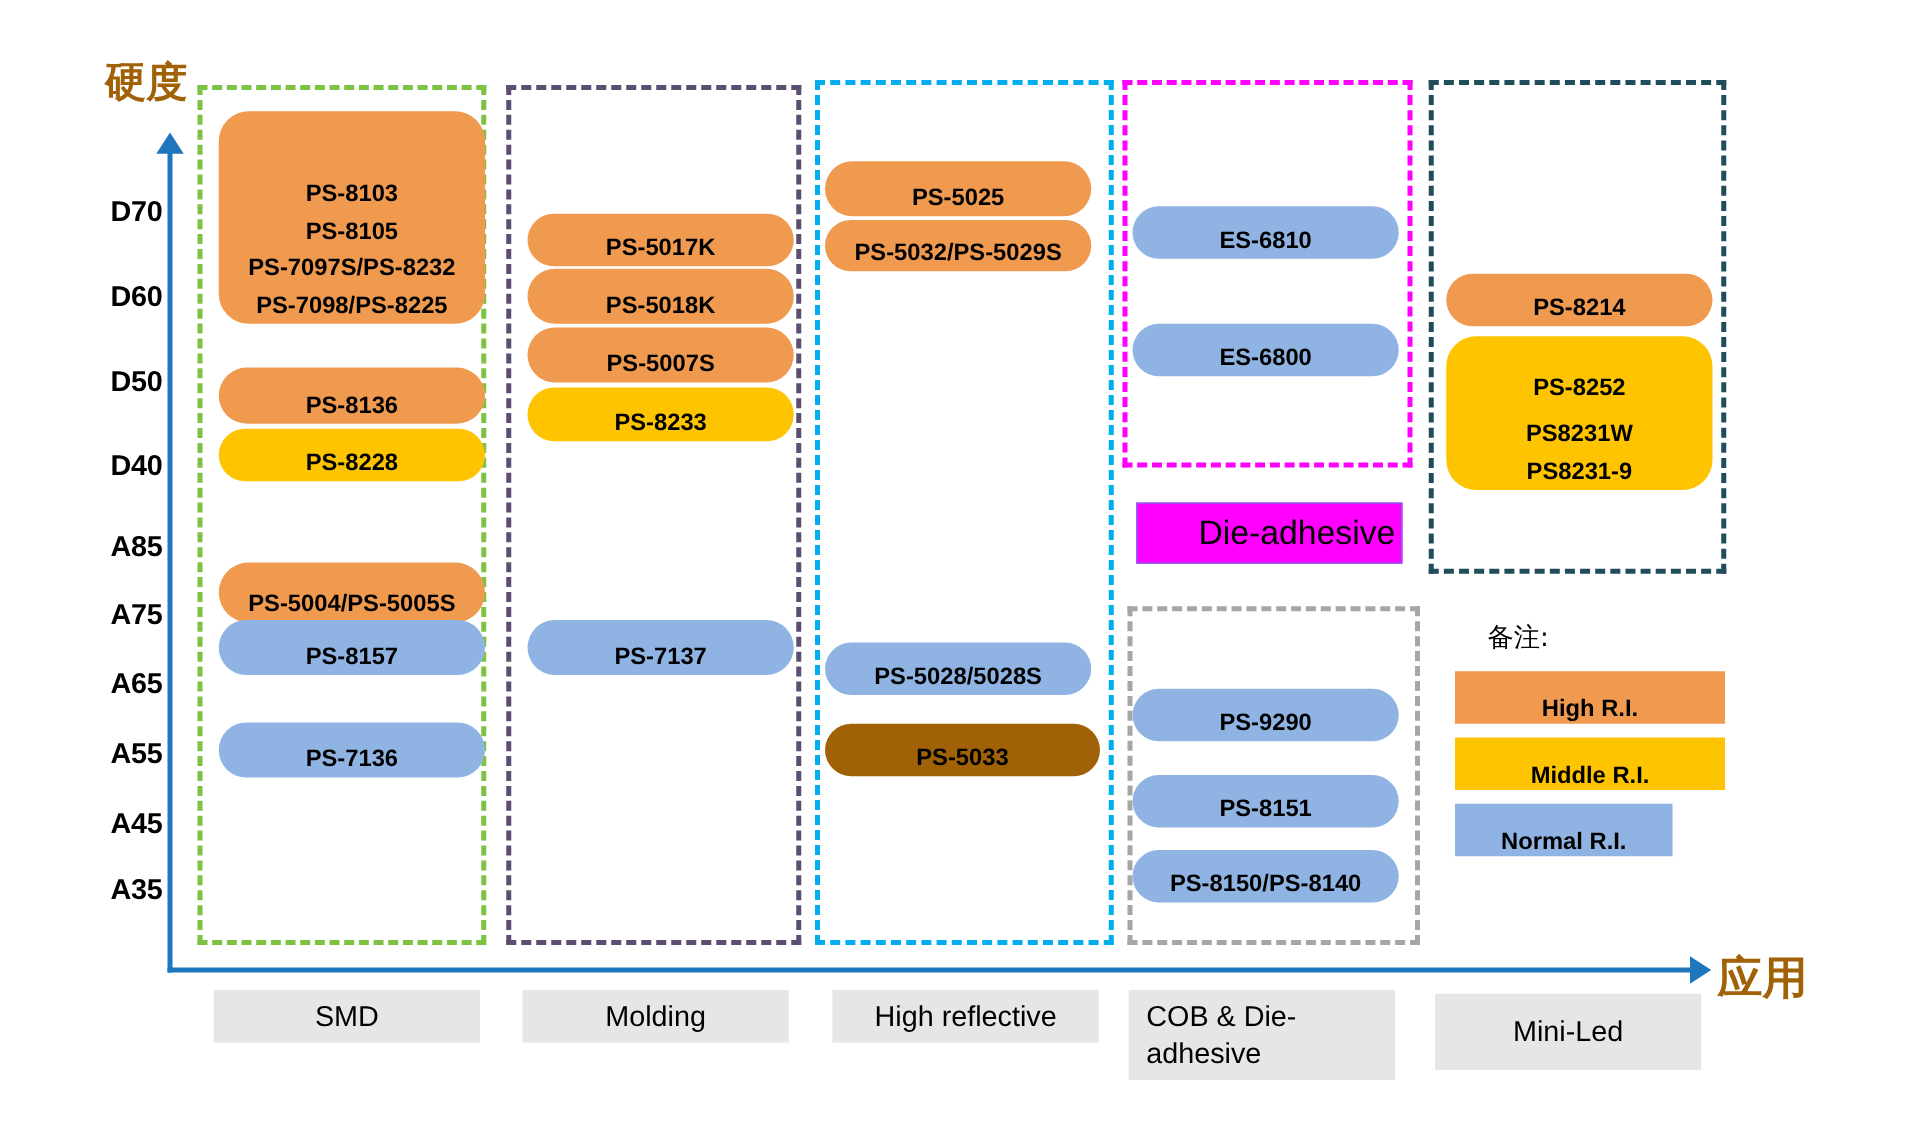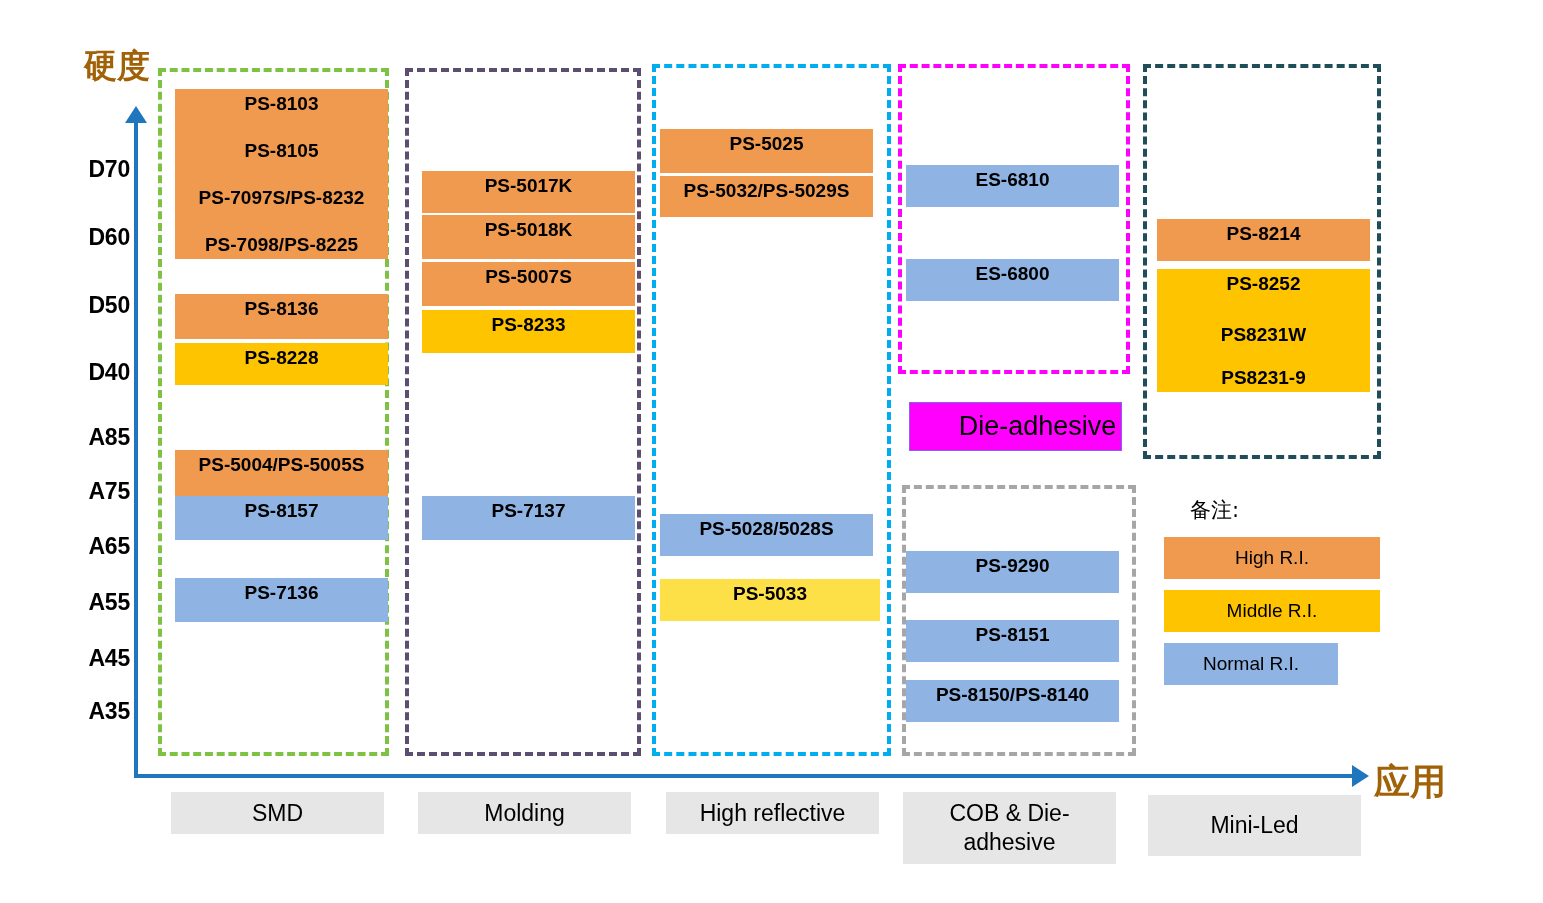--- a/index.html
+++ b/index.html
@@ -35,51 +35,52 @@
     position:absolute;font-size:23px;font-weight:bold;color:#000;
     text-align:right;white-space:nowrap;letter-spacing:-0.2px;
   }
 
   
   .group-frame{position:absolute;box-sizing:border-box;background:transparent;}
 
   
   .bar{
     position:absolute;box-sizing:border-box;
-    display:flex;flex-direction:column;align-items:center;justify-content:space-between;
+    display:flex;flex-direction:column;align-items:center;justify-content:flex-end;
     color:#000;font-weight:bold;text-align:center;
     font-size:19px;line-height:1.55;white-space:nowrap;
     overflow:hidden;
+    border-radius:24px;
   }
   .bar .ln{display:block;}
 
   
   .die-adhesive{
     position:absolute;box-sizing:border-box;
     display:flex;align-items:center;justify-content:center;
     background:#ff00ff;border:1.5px solid #7b68ee;
     font-size:27px;color:#000;font-weight:normal;padding-left:44px;
   }
 
   
   .legend-title{
     position:absolute;font-size:21px;color:#000;white-space:nowrap;
     font-family:"DejaVu Sans","Liberation Sans",sans-serif;
   }
   .legend-chip{
     position:absolute;box-sizing:border-box;
-    display:flex;align-items:center;justify-content:center;
-    font-size:19px;font-weight:normal;color:#000;white-space:nowrap;
+    display:flex;align-items:flex-end;justify-content:center;
+    font-size:19px;font-weight:bold;color:#000;white-space:nowrap;
   }
 
   
   .cat-chip{
     position:absolute;box-sizing:border-box;background:#e6e6e6;
     display:flex;align-items:center;justify-content:center;
-    font-size:23px;color:#000;text-align:center;line-height:1.25;
+    font-size:23px;color:#000;line-height:1.25;
   }
 </style>
 </head>
 <body>
 
 <div id="stage">
 
   <div class="axis-v" style="left:134px;top:122px;width:4px;height:656px;"></div>
   <div class="arrow-up" style="left:125px;top:106px;"></div>
 
@@ -147,21 +148,21 @@
 
   <div class="bar" style="left:660px;top:129px;width:213px;height:44px;background:#F09A50;">
     <span class="ln">PS-5025</span>
   </div>
   <div class="bar" style="left:660px;top:176px;width:213px;height:41px;background:#F09A50;">
     <span class="ln">PS-5032/PS-5029S</span>
   </div>
   <div class="bar" style="left:660px;top:514px;width:213px;height:42px;background:#8FB4E3;">
     <span class="ln">PS-5028/5028S</span>
   </div>
-  <div class="bar" style="left:660px;top:579px;width:220px;height:42px;background:#fde047;">
+  <div class="bar" style="left:660px;top:579px;width:220px;height:42px;background:#a16207;">
     <span class="ln">PS-5033</span>
   </div>
 
   <div class="bar" style="left:906px;top:165px;width:213px;height:42px;background:#8FB4E3;">
     <span class="ln">ES-6810</span>
   </div>
   <div class="bar" style="left:906px;top:259px;width:213px;height:42px;background:#8FB4E3;">
     <span class="ln">ES-6800</span>
   </div>
   <div class="bar" style="left:906px;top:551px;width:213px;height:42px;background:#8FB4E3;">

